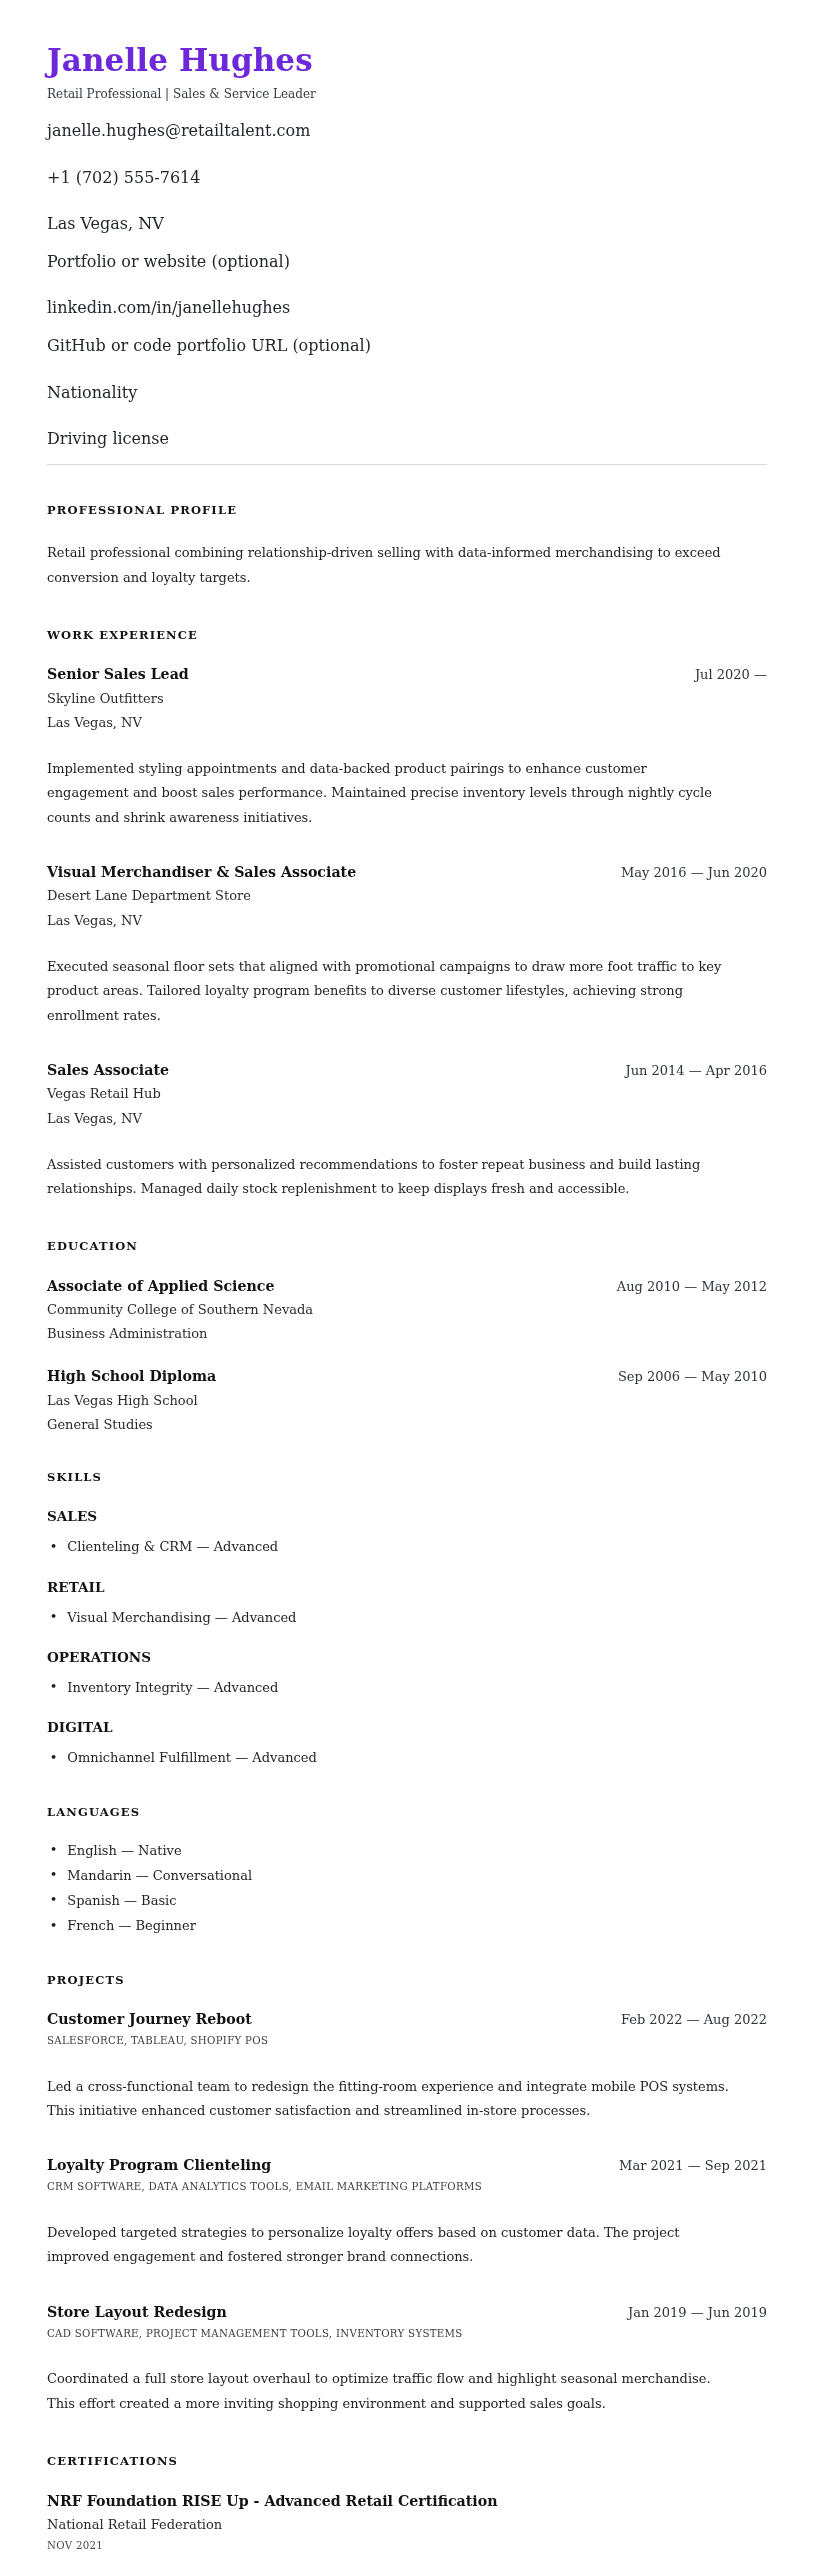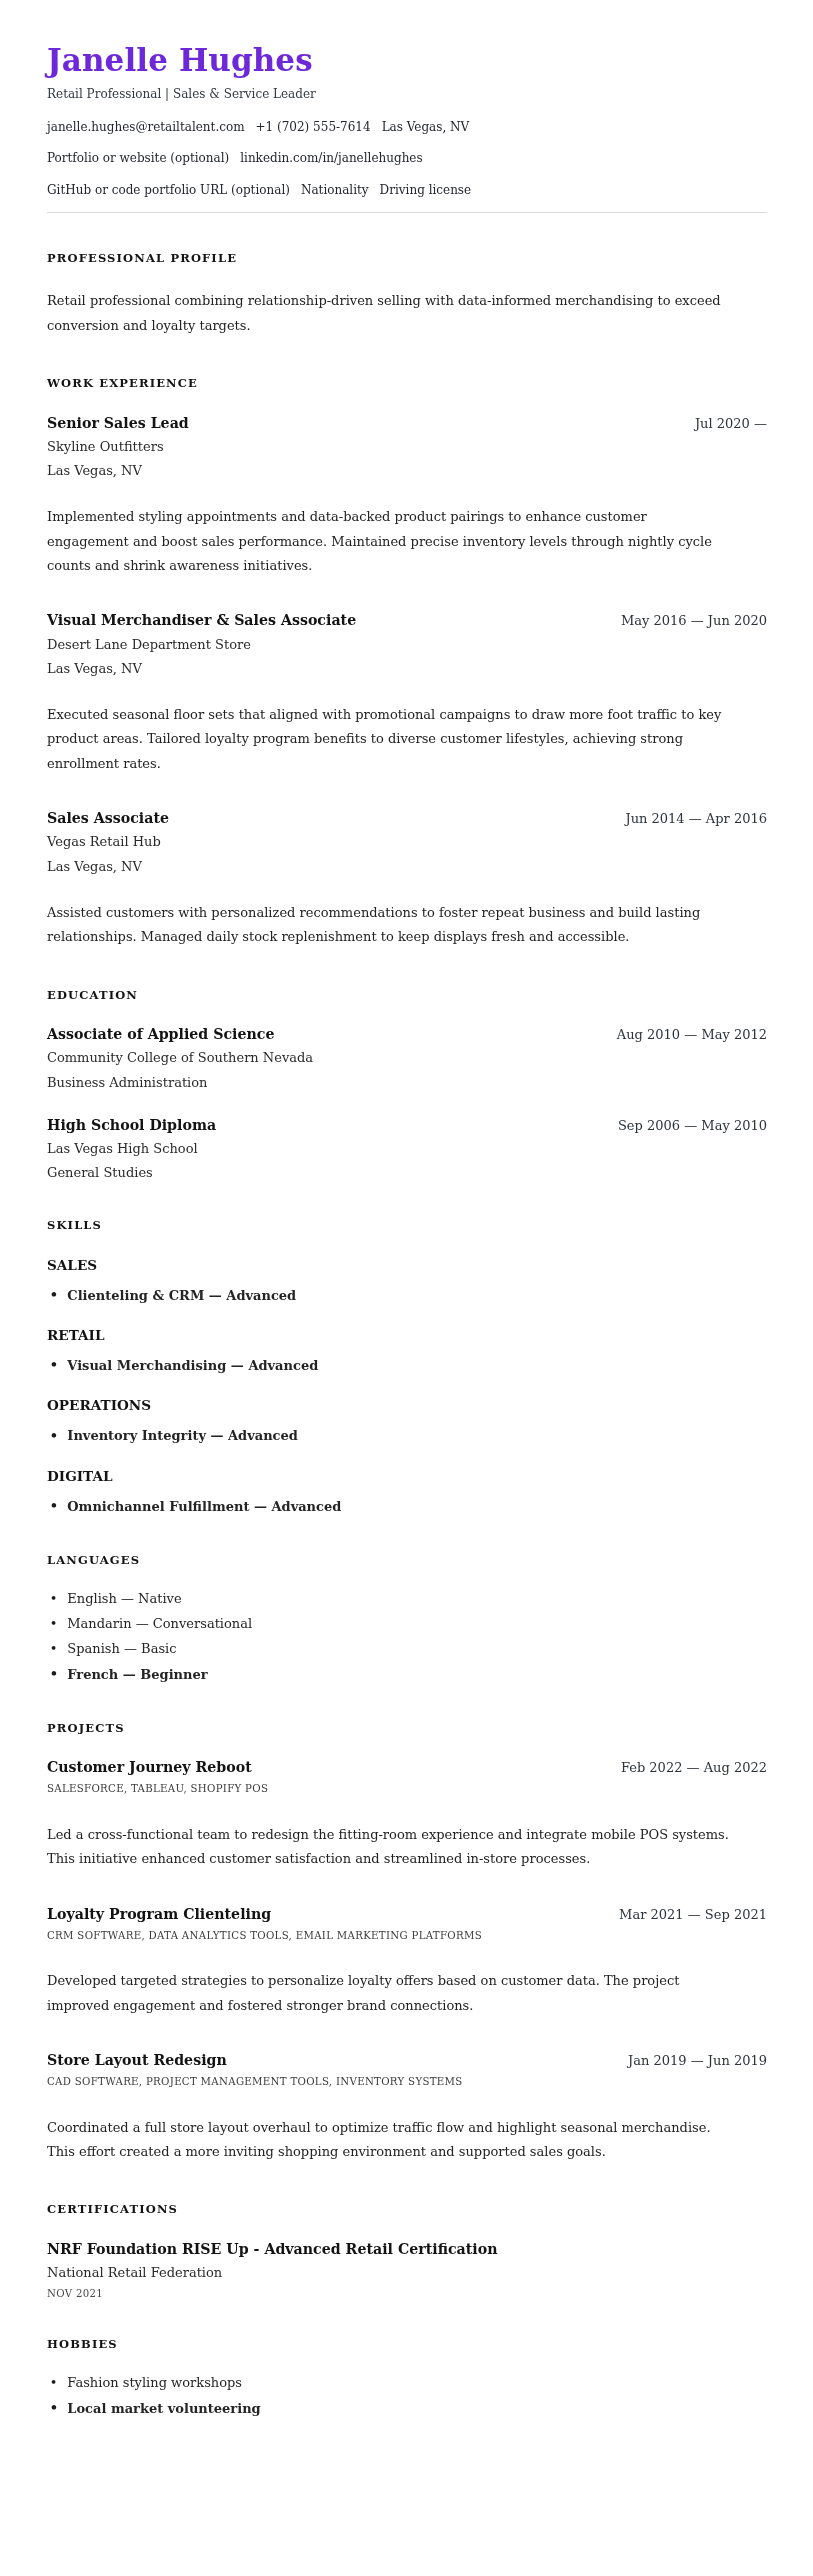--- a/index.html
+++ b/index.html
@@ -23,25 +23,26 @@
     letter-spacing: 0.1px;
   }
   .headline {
     margin-top: 9.5px;
     font-size: 12px;
     color: #333a42;
   }
   .contact { margin-top: 17.6px; }
   .contact-row {
     display: flex;
-    gap: 11px;
-    font-size: 12px;
+    gap: 20px;
+    font-size: 16px;
     color: #23272d;
     line-height: 1.65;
     margin-bottom: 11.5px;
+    flex-direction: column;
   }
   .divider {
     border: none;
     border-top: 0.7px solid #d9d9d9;
     margin-top: 8.1px;
   }
 
   
   section { margin-top: 38px; }
   .sec-h {
@@ -110,21 +111,21 @@
   
   .blist { list-style: none; }
   .blist li {
     position: relative;
     padding-left: 20.3px;
     font-size: 13px;
     line-height: 16.3px;
     color: #242424;
     margin-bottom: 8.8px;
   }
-  .blist li:last-child { margin-bottom: 0; font-weight: bold; }
+  .blist li:last-child { margin-bottom: 0; }
   .blist li::before {
     content: "\2022";
     position: absolute;
     left: 2.7px;
     top: -0.7px;
     font-size: 13px;
     color: #1c1c1c;
   }
 </style>
 </head>

